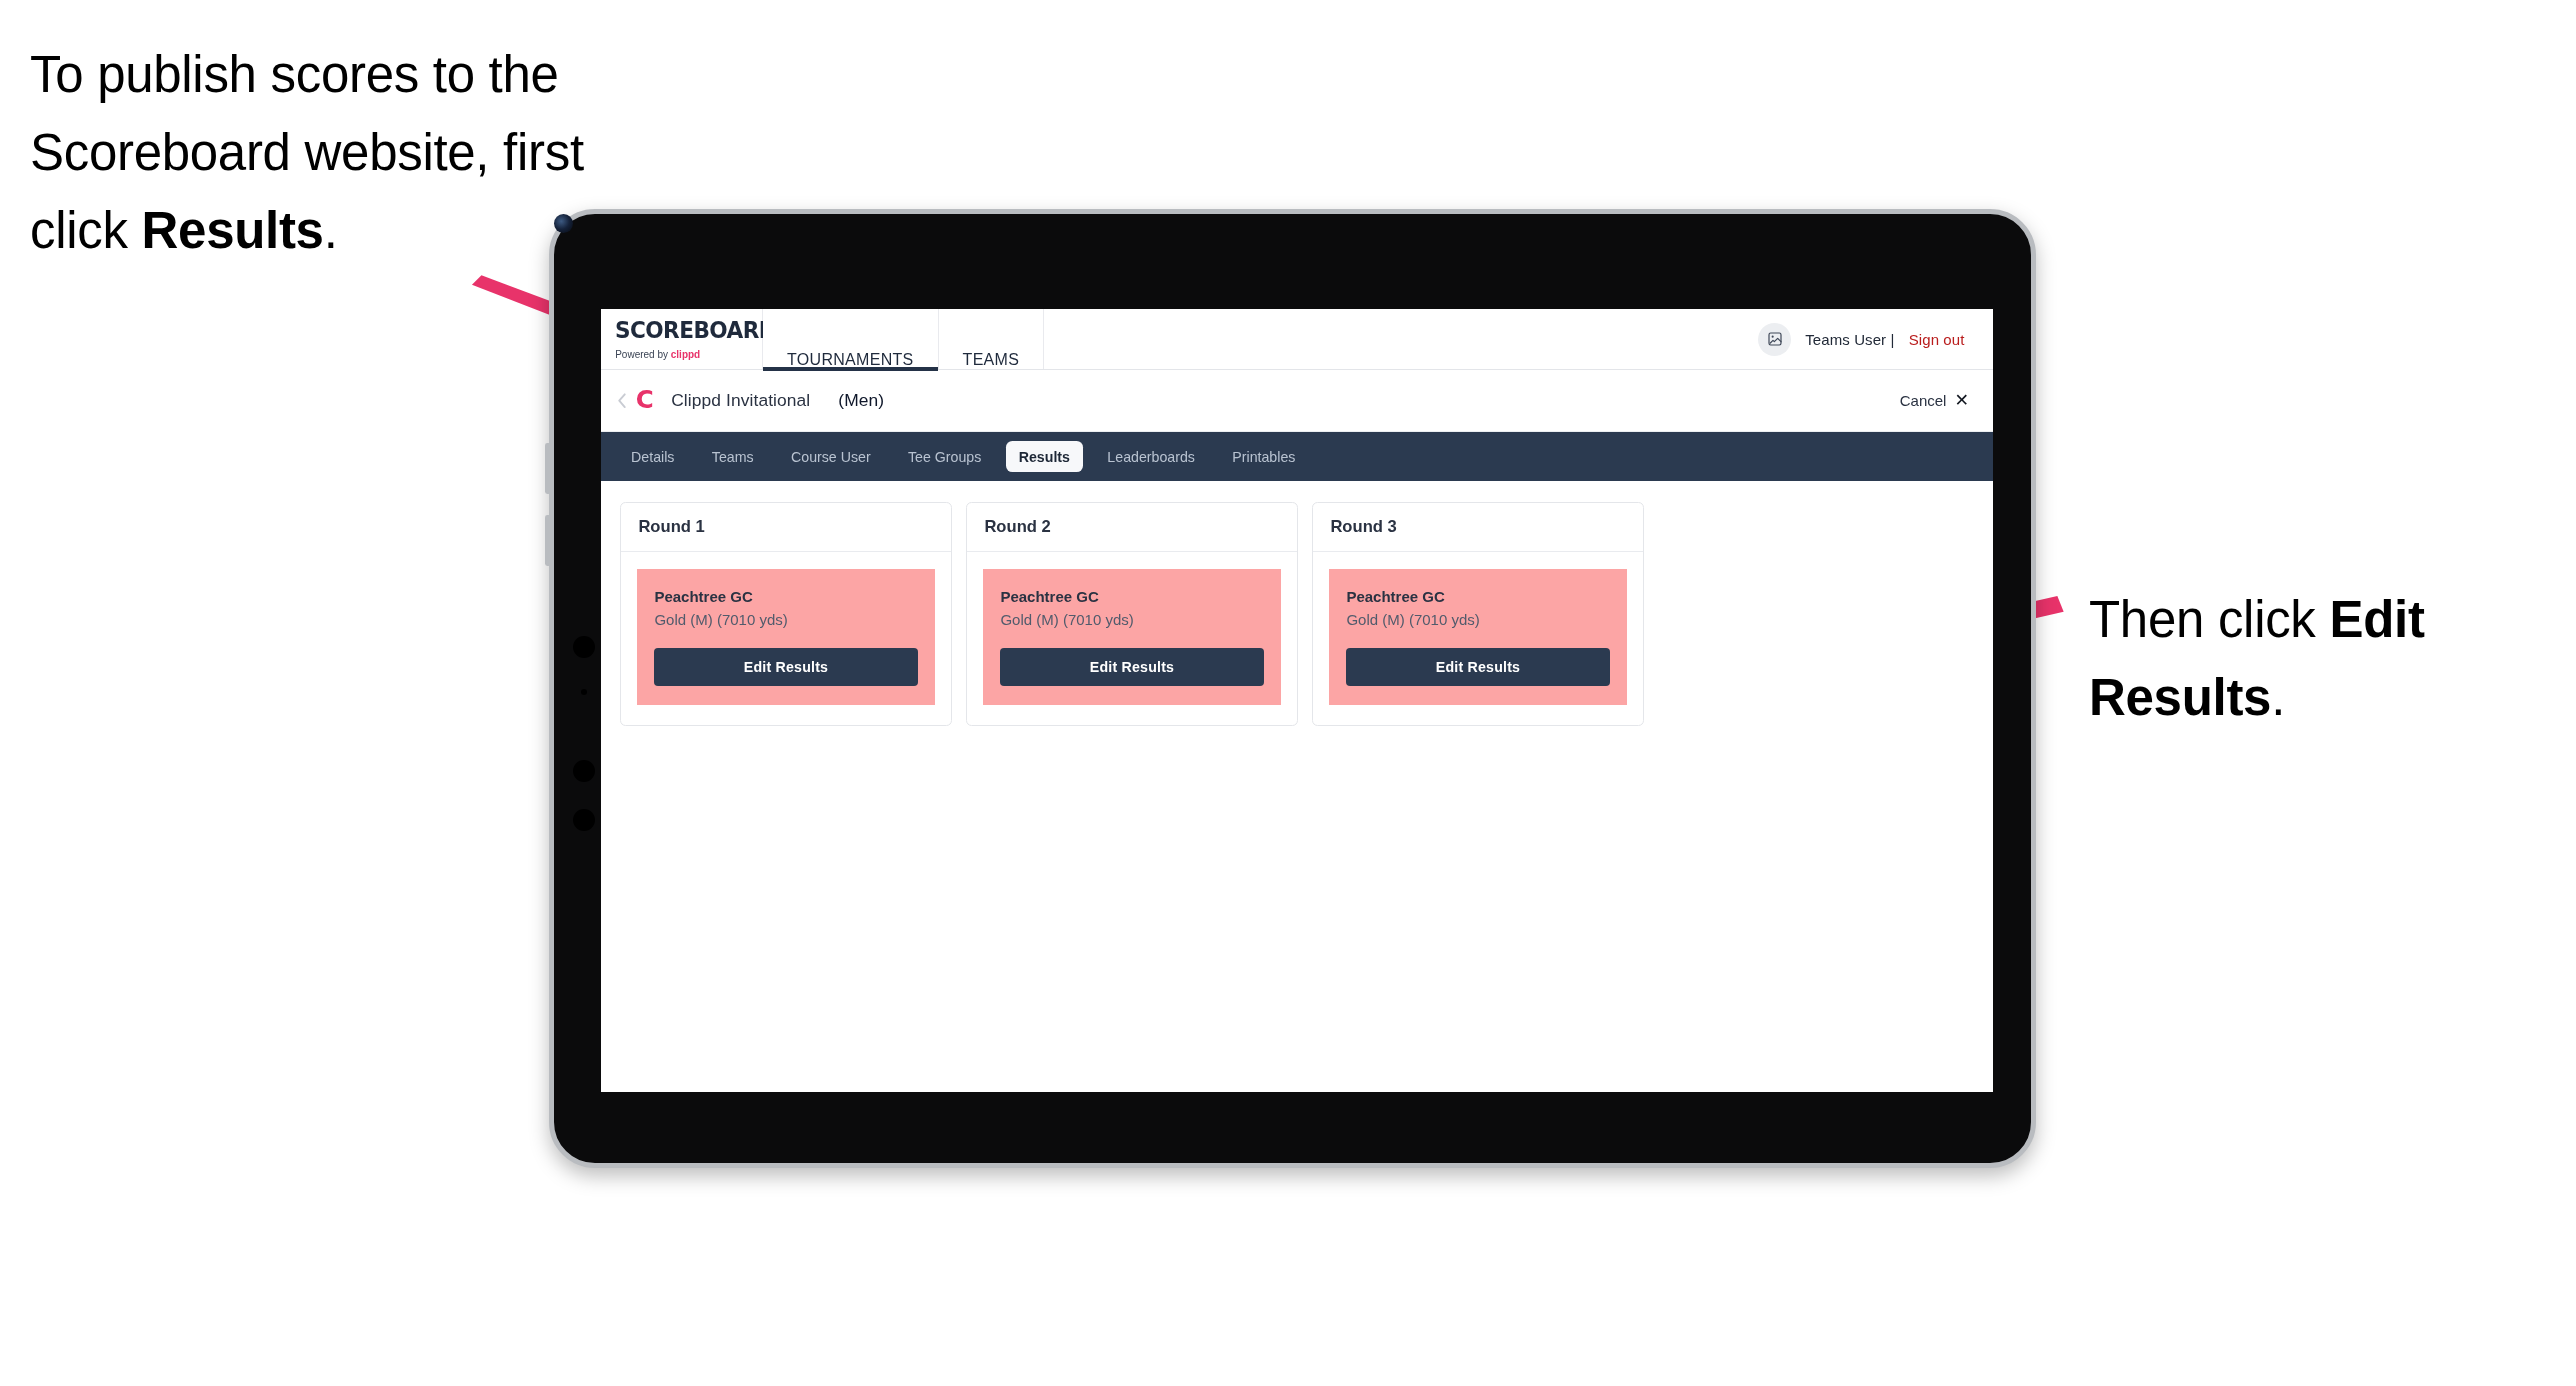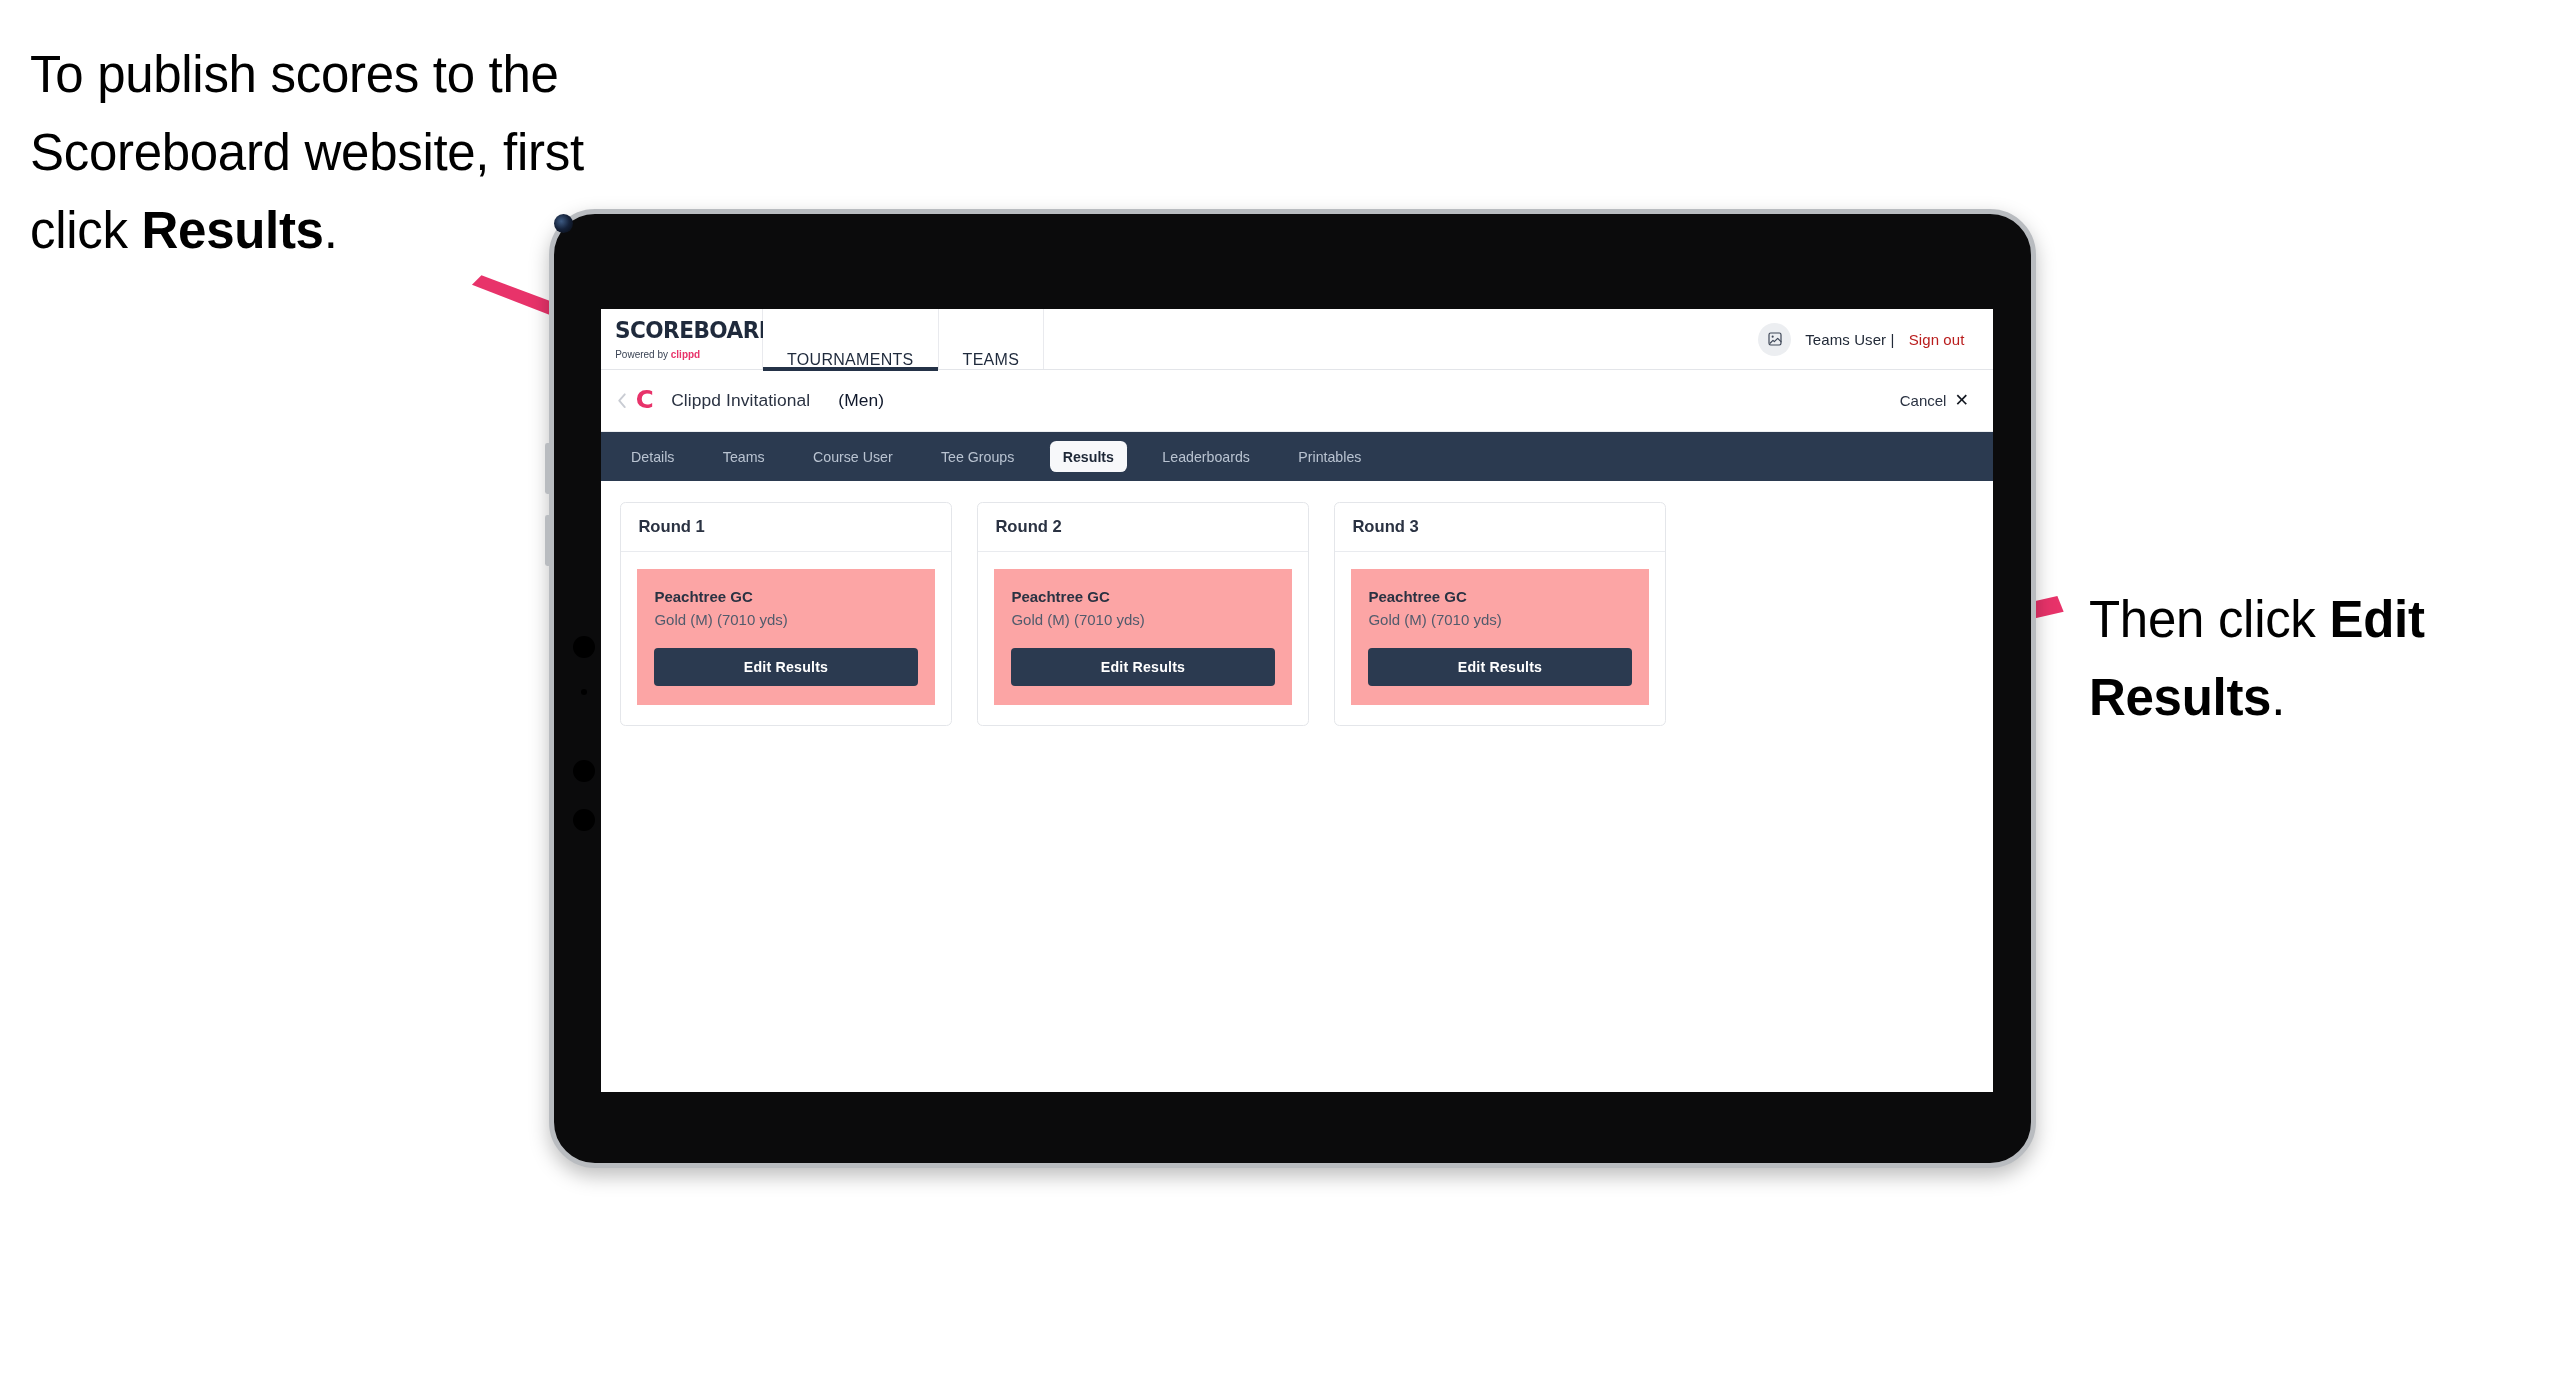--- a/index.html
+++ b/index.html
@@ -231,42 +231,42 @@
     color: #11161f;
   }
 
   
   #navstrip {
     height: 49px;
     background: #2b3a50;
     display: flex;
     align-items: center;
     padding-left: 17.4px;
-    gap: 23px;
+    gap: 12px;
   }
   .navitem {
     font-size: 14.2px;
     color: #b9c3d1;
     padding: 7.1px 12.7px;
     border-radius: 6.3px;
     cursor: pointer;
     white-space: nowrap;
   }
   .navitem.active {
     background: #f7f8fa;
     color: #1d2736;
     font-weight: 700;
   }
 
   
   #content {
     background: #ffffff;
     padding: 20.6px 19px 0 19px;
     display: flex;
-    gap: 25px;
+    gap: 14px;
     align-items: flex-start;
   }
   .round-card {
     width: 332px;
     background: #ffffff;
     border: 0.8px solid #e4e6ea;
     border-radius: 5.5px;
     box-sizing: border-box;
     overflow: hidden;
   }

